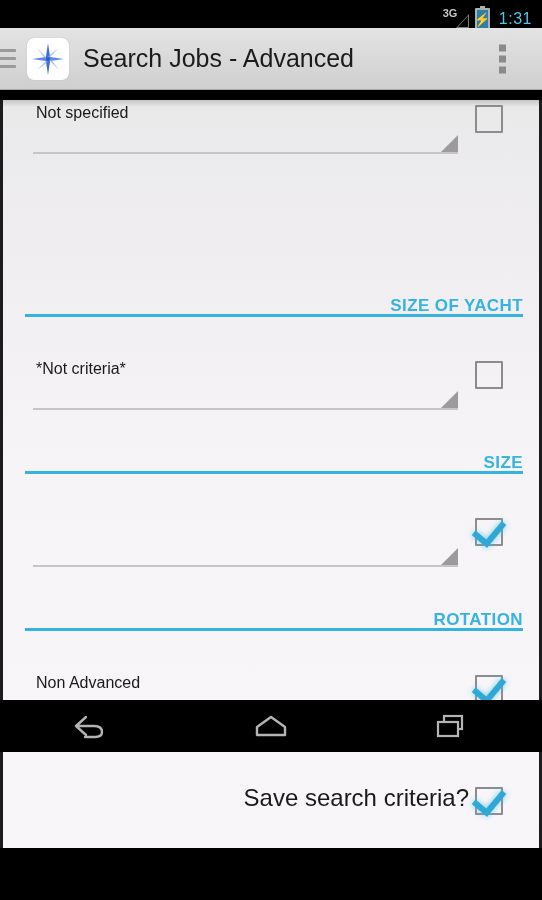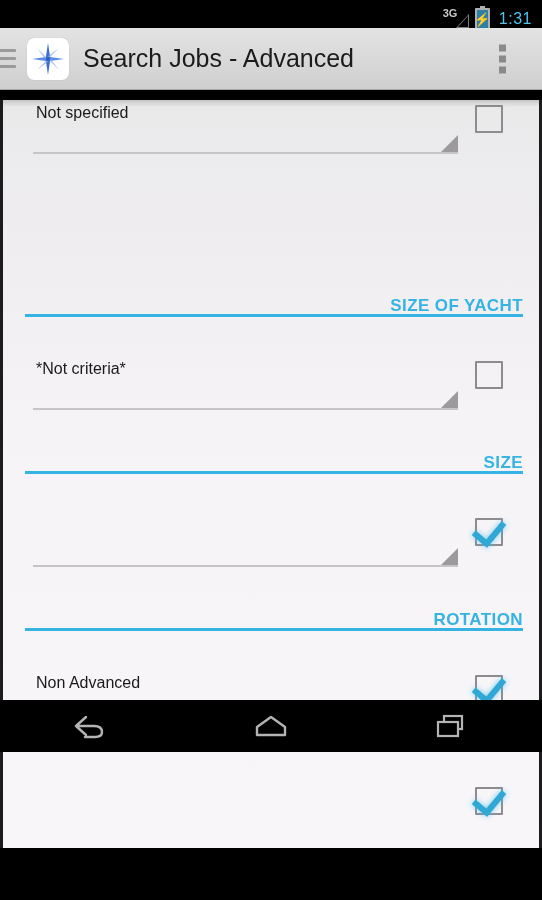--- a/index.html
+++ b/index.html
@@ -365,20 +365,21 @@
     <div class="spinner-row" style="top:568px;">
       <div class="spinner">
         <div class="spinner-text">Non Advanced</div>
         <div class="spinner-underline"></div>
         <div class="spinner-caret"></div>
       </div>
       <div class="cbox checked" style="right:42px; top:7px;"></div>
     </div>
 
     <div id="save-row">
+      <div id="save-label">Save search criteria?</div>
       <div class="cbox checked" id="save-cbox"></div>
     </div>
 
   </div>
 
   <div id="nav-bar">
     <div class="nav-btn">
       <svg width="40" height="28" viewBox="0 0 40 28">
         <path d="M6 14 L16 5 M6 14 L16 23 M6 14 L24 14 Q32 14 32 20 Q32 25 25 25 L15 25" stroke="#b4b4b4" stroke-width="2.4" fill="none" stroke-linecap="round" stroke-linejoin="round"></path>
       </svg>

